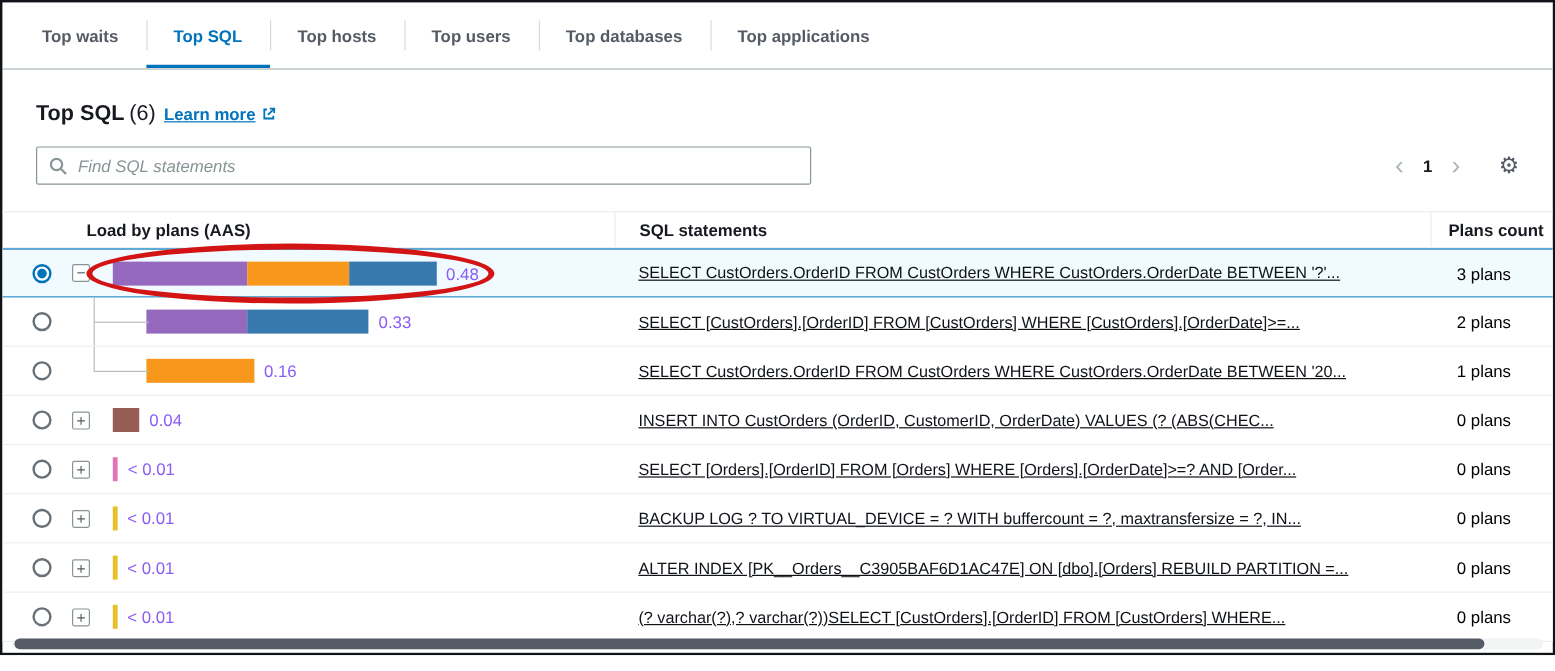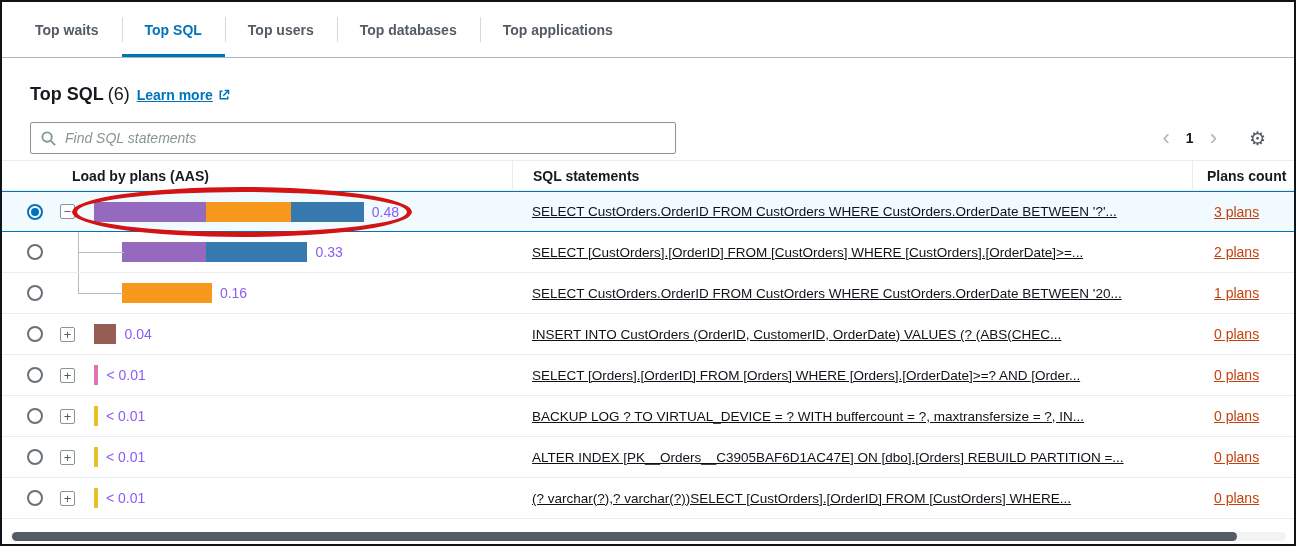--- a/index.html
+++ b/index.html
@@ -67,21 +67,21 @@
   .pager .chev {
     font-size: 22px; line-height: 1; color: #aab7b8;
     cursor: pointer; padding: 0 6px; user-select: none;
   }
   .pager .pagenum { font-size: 14px; font-weight: 700; margin: 0 10px; }
   .gear {
     font-size: 19px; color: #545b64; margin-left: 26px; cursor: pointer;
     line-height: 1;
   }
   
-  .table { margin-top: 6px; }
+  .table { margin-top: 22px; }
   .thead {
     display: grid;
     grid-template-columns: 510px 680px 106px;
     border-top: 1px solid #eaeded;
     border-bottom: 1px solid #eaeded;
     height: 31px; align-items: center;
   }
   .th { font-size: 14px; font-weight: 700; color: #16191f; height: 100%;
         display: flex; align-items: center; white-space: nowrap; overflow: hidden; }
   .th.load  { padding-left: 70px; }
@@ -124,21 +124,21 @@
   .tree-v.mid { height: 100%; }
   .tree-v.end { height: 50%; }
   .tree-h { position: absolute; left: 76px; top: 50%; width: 46px; border-top: 1px solid #b5bdc2; }
   .sqlcell {
     padding-left: 20px; font-size: 13.5px; color: #0f1318;
     white-space: nowrap; overflow: hidden; height: 100%;
     display: flex; align-items: center;
   }
   .sqlcell span { text-decoration: underline; cursor: pointer; }
   .planscell { padding-left: 22px; font-size: 14px; white-space: nowrap; }
-  .planscell a { color: #c2410c; text-decoration: underline; cursor: pointer; }
+  .planscell a { color: #000000; cursor: pointer; }
   .annotation {
     position: absolute; left: 70px; top: -5px;
     width: 340px; height: 50px;
     border: 5px solid #d21414; border-radius: 50%;
     pointer-events: none; z-index: 5;
   }
   
   .hscroll-track {
     position: absolute; left: 8px; right: 8px; bottom: 3px; height: 9px;
     background: #f2f3f3; border-radius: 5px;
@@ -152,20 +152,23 @@
 <body>
 
 <div class="frame">
 
   <div class="tabs">
     <div class="tab">
         <span>Top waits</span>
       </div>
     <div class="tab active">
         <span>Top SQL</span>
+      </div>
+    <div class="tab">
+        <span>Top hosts</span>
       </div>
     <div class="tab">
         <span>Top users</span>
       </div>
     <div class="tab">
         <span>Top databases</span>
       </div>
     <div class="tab">
         <span>Top applications</span>
       </div>

